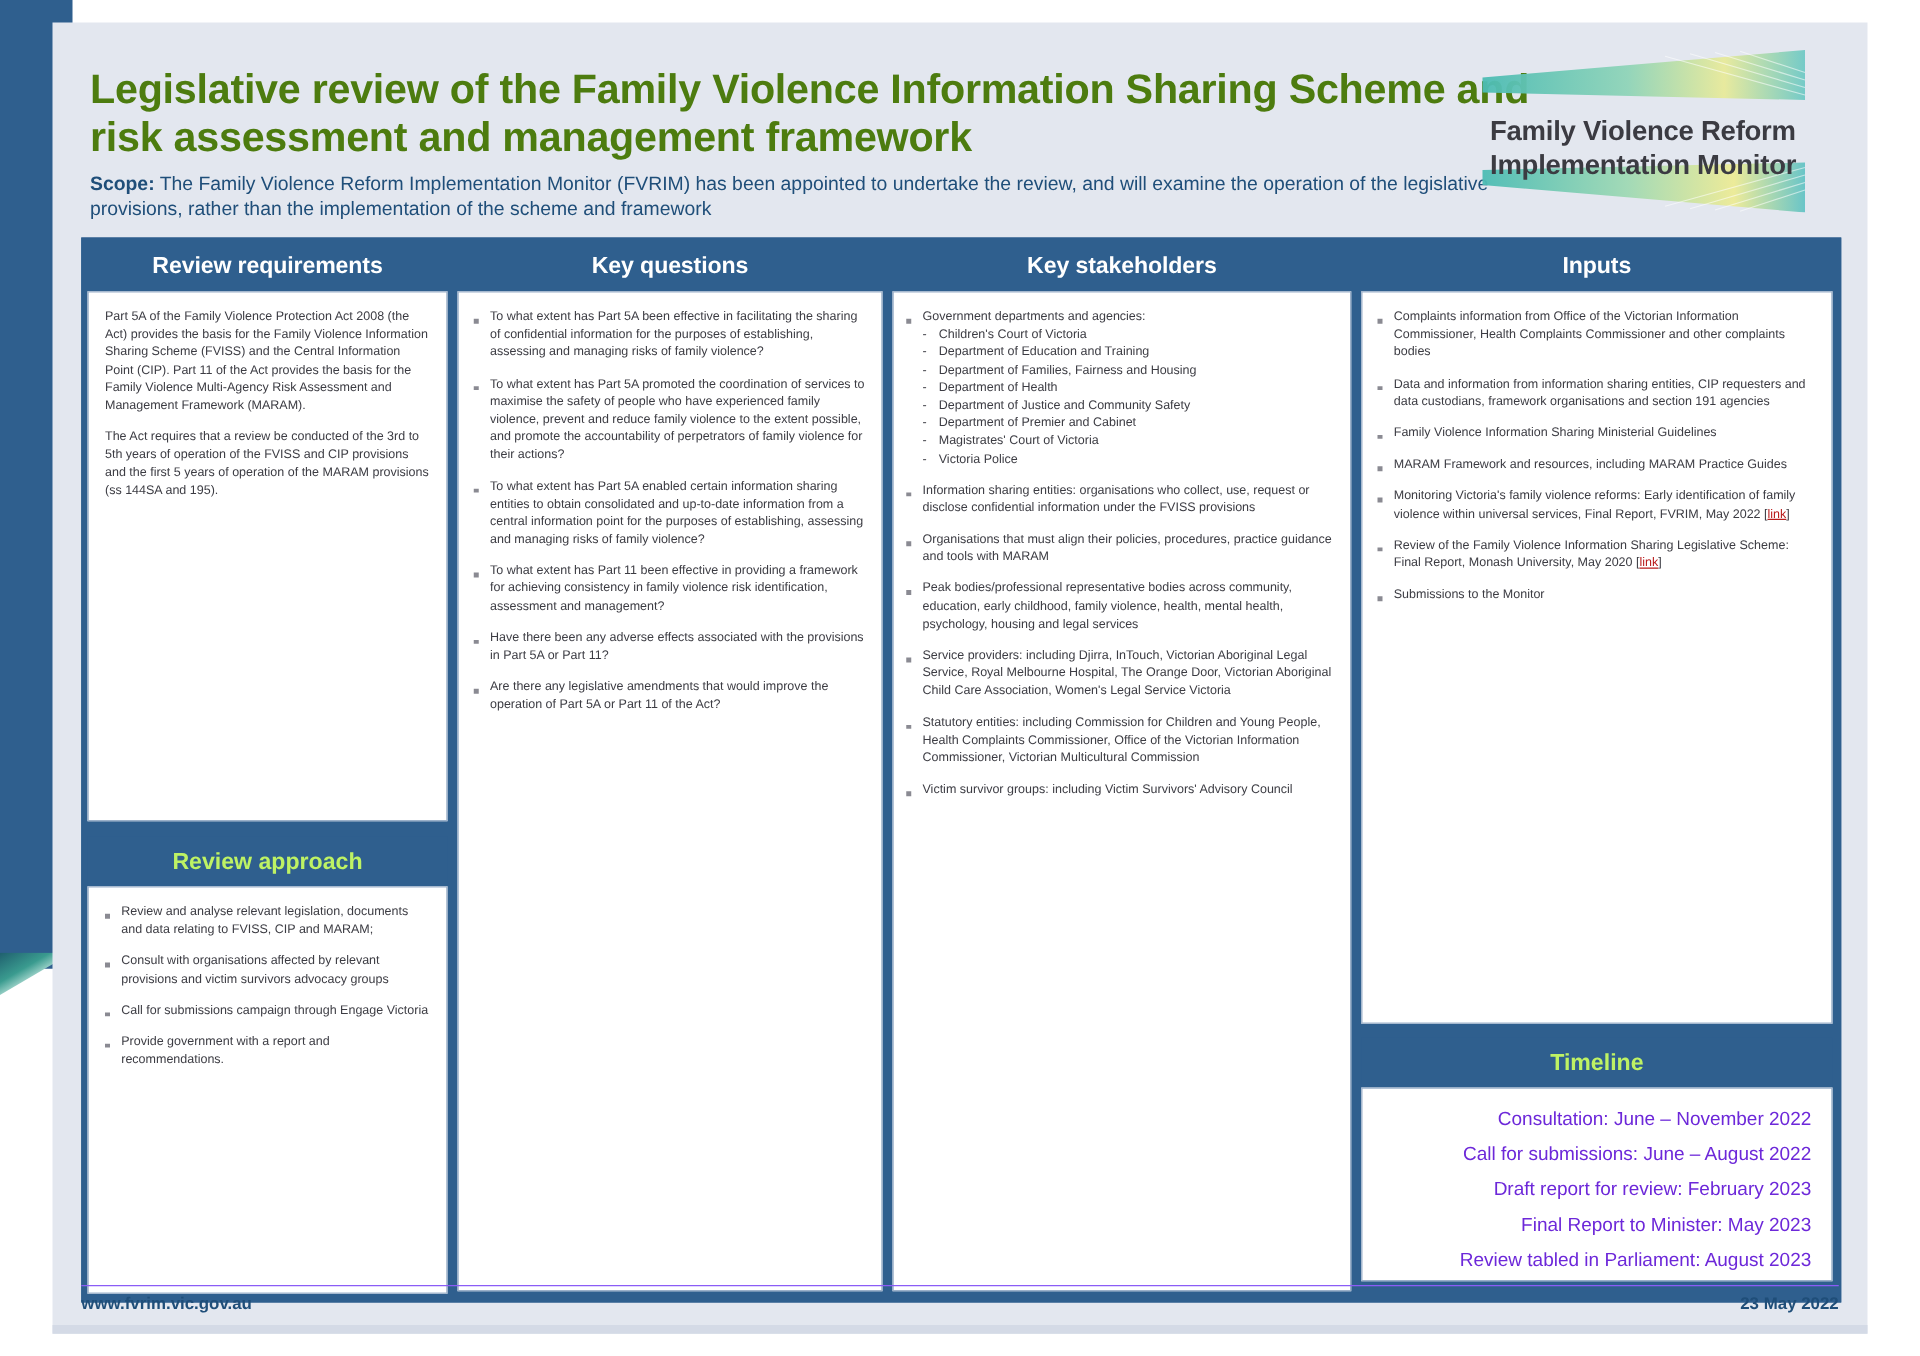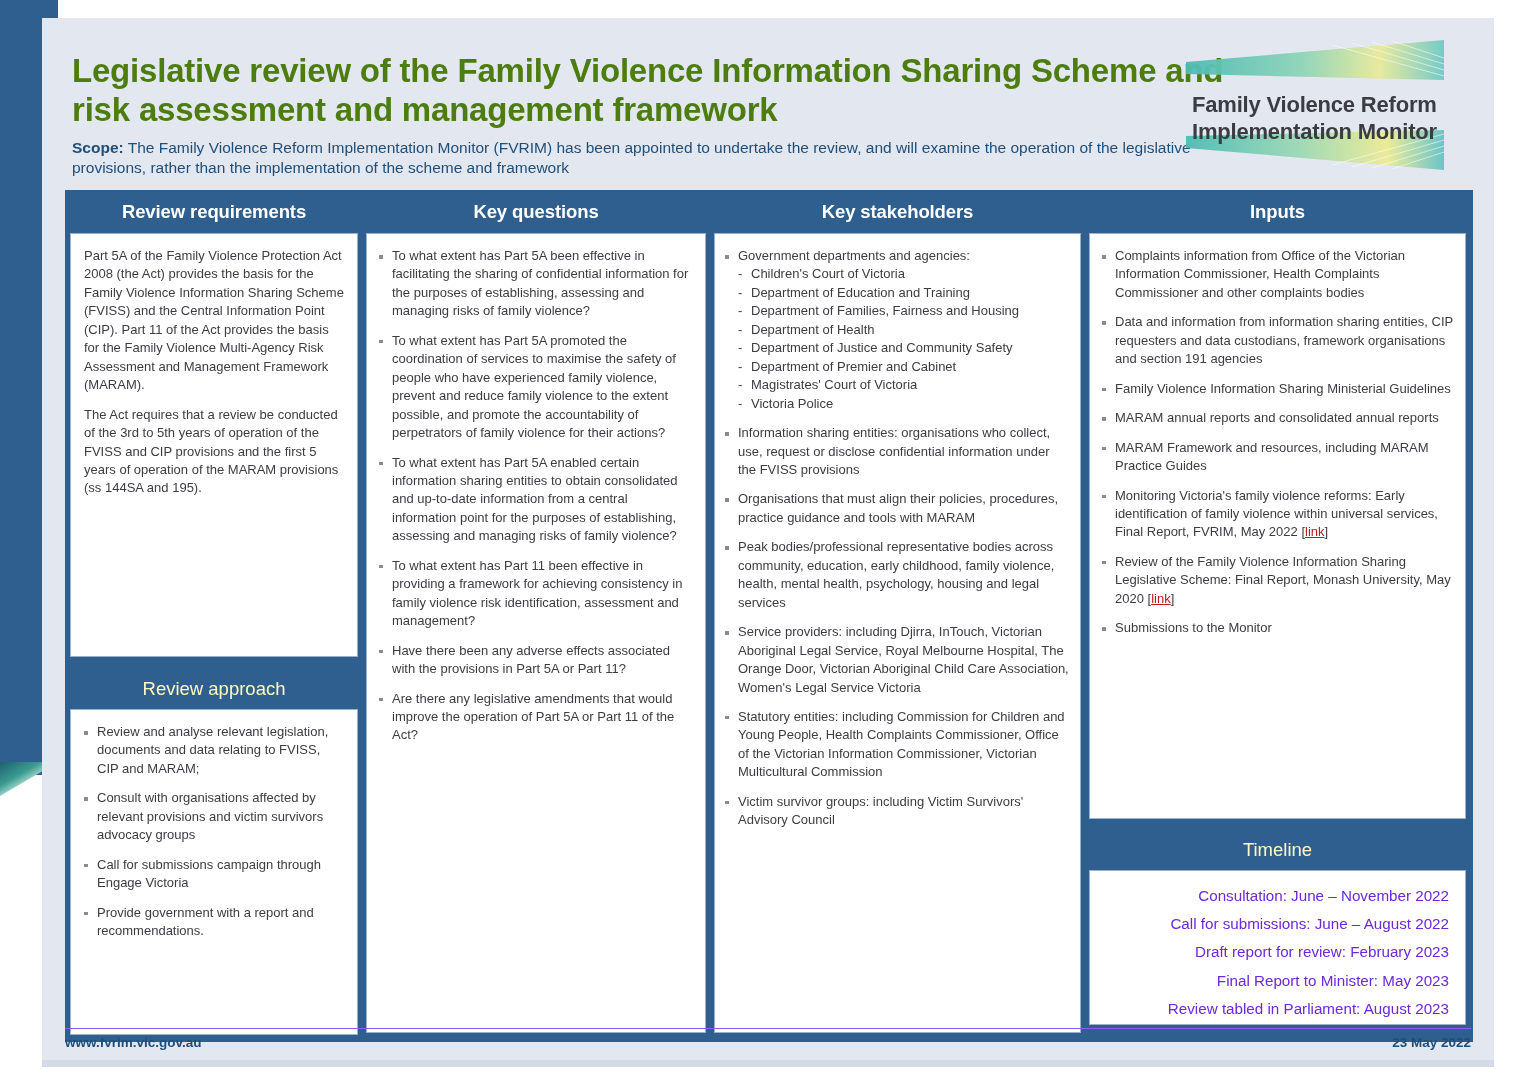--- a/index.html
+++ b/index.html
@@ -62,27 +62,27 @@
   .cols{
     position:absolute;left:0;top:42px;width:100%;height:808px;
     display:flex;
   }
   .col{position:relative;height:100%;box-sizing:border-box;}
   .panel{
     background:#ffffff;box-sizing:border-box;
     border:1px solid #9bb0c9;
   }
   .subhead{
-    background:#2f5f8e;color:#fef9c3;font-size:18.5px;font-weight:normal;
+    background:#2f5f8e;color:#bef264;font-size:18.5px;font-weight:bold;
     text-align:center;box-sizing:border-box;
     display:flex;align-items:center;justify-content:center;
     height:40px;
   }
   .body-text{
-    color:#3c3c43;font-size:13px;line-height:1.42;
+    color:#3c3c43;font-size:10px;line-height:1.42;
   }
   .body-text p{margin:0 0 11px 0;}
   ul.b{margin:0;padding:0;list-style:none;}
   ul.b>li{
     position:relative;padding-left:15px;margin-bottom:11px;
   }
   ul.b>li:before{
     content:"";position:absolute;left:2px;top:8px;
     width:3.5px;height:3.5px;background:#8a8a92;
   }
@@ -226,21 +226,20 @@
             </ul>
           </div>
         </div>
 
         <div class="col" style="width:385px;padding:0 4px 4px 4px;">
           <div class="panel" style="height:586px;padding:13px 12px 8px 10px;">
             <ul class="b body-text">
               <li>Complaints information from Office of the Victorian Information Commissioner, Health Complaints Commissioner and other complaints bodies</li>
               <li>Data and information from information sharing entities, CIP requesters and data custodians, framework organisations and section 191 agencies</li>
               <li>Family Violence Information Sharing Ministerial Guidelines</li>
-              <li>MARAM annual reports and consolidated annual reports</li>
               <li>MARAM Framework and resources, including MARAM Practice Guides</li>
               <li><span>Monitoring Victoria's family violence reforms: Early identification of family violence within universal services, Final Report, FVRIM, May 2022 [</span><a class="lnk" href="#">link</a><span>]</span></li>
               <li><span>Review of the Family Violence Information Sharing Legislative Scheme: Final Report, Monash University, May 2020 [</span><a class="lnk" href="#">link</a><span>]</span></li>
               <li>Submissions to the Monitor</li>
             </ul>
           </div>
           <div class="subhead" style="margin-top:11px;">Timeline</div>
           <div class="panel" style="height:155px;padding:17px 16px 8px 8px;">
             <div class="tl-list">
               <div>Consultation:  June – November 2022</div>

